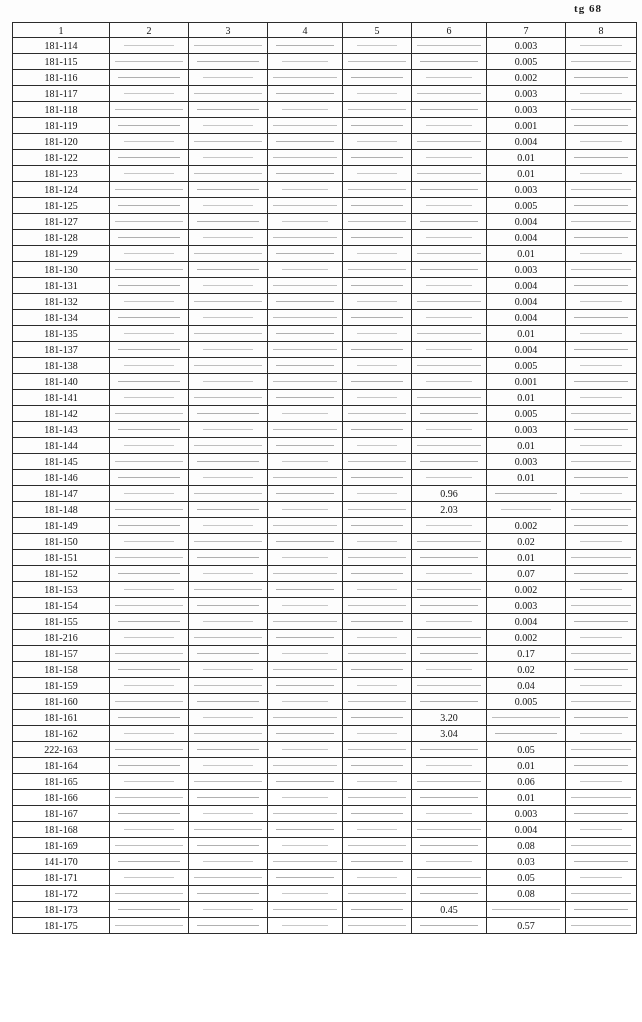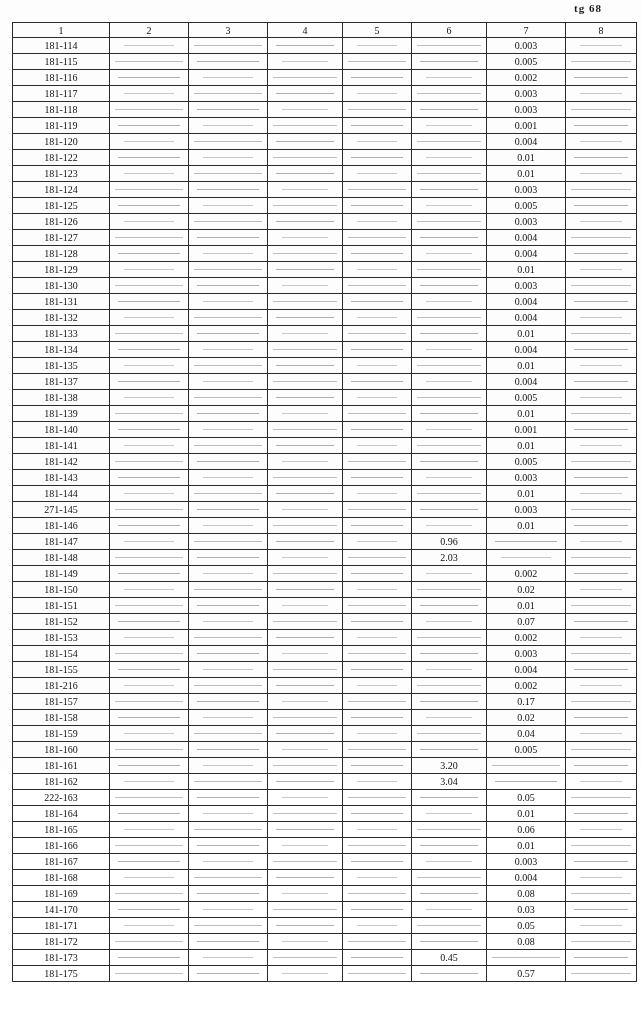--- a/index.html
+++ b/index.html
@@ -336,87 +336,175 @@
           </td>
           <td class="c6">
             <span class="smudge s2"></span>
           </td>
           <td class="c7">0.005</td>
           <td class="c8">
             <span class="smudge"></span>
           </td>
         </tr>
         <tr>
-          <td class="c1 id-cell">181-126</td>
-          <td class="c2">
-            <span class="smudge s2"></span>
-          </td>
-          <td class="c3">
-            <span class="smudge s3"></span>
-          </td>
-          <td class="c4">
-            <span class="smudge"></span>
-          </td>
-          <td class="c5">
-            <span class="smudge s2"></span>
-          </td>
-          <td class="c6">
-            <span class="smudge s3"></span>
+          <td class="c1 id-cell">181-127</td>
+          <td class="c2">
+            <span class="smudge s3"></span>
+          </td>
+          <td class="c3">
+            <span class="smudge"></span>
+          </td>
+          <td class="c4">
+            <span class="smudge s2"></span>
+          </td>
+          <td class="c5">
+            <span class="smudge s3"></span>
+          </td>
+          <td class="c6">
+            <span class="smudge"></span>
+          </td>
+          <td class="c7">0.004</td>
+          <td class="c8">
+            <span class="smudge s3"></span>
+          </td>
+        </tr>
+        <tr>
+          <td class="c1 id-cell">181-128</td>
+          <td class="c2">
+            <span class="smudge"></span>
+          </td>
+          <td class="c3">
+            <span class="smudge s2"></span>
+          </td>
+          <td class="c4">
+            <span class="smudge s3"></span>
+          </td>
+          <td class="c5">
+            <span class="smudge"></span>
+          </td>
+          <td class="c6">
+            <span class="smudge s2"></span>
+          </td>
+          <td class="c7">0.004</td>
+          <td class="c8">
+            <span class="smudge"></span>
+          </td>
+        </tr>
+        <tr>
+          <td class="c1 id-cell">181-129</td>
+          <td class="c2">
+            <span class="smudge s2"></span>
+          </td>
+          <td class="c3">
+            <span class="smudge s3"></span>
+          </td>
+          <td class="c4">
+            <span class="smudge"></span>
+          </td>
+          <td class="c5">
+            <span class="smudge s2"></span>
+          </td>
+          <td class="c6">
+            <span class="smudge s3"></span>
+          </td>
+          <td class="c7">0.01</td>
+          <td class="c8">
+            <span class="smudge s2"></span>
+          </td>
+        </tr>
+        <tr>
+          <td class="c1 id-cell">181-130</td>
+          <td class="c2">
+            <span class="smudge s3"></span>
+          </td>
+          <td class="c3">
+            <span class="smudge"></span>
+          </td>
+          <td class="c4">
+            <span class="smudge s2"></span>
+          </td>
+          <td class="c5">
+            <span class="smudge s3"></span>
+          </td>
+          <td class="c6">
+            <span class="smudge"></span>
           </td>
           <td class="c7">0.003</td>
           <td class="c8">
-            <span class="smudge s2"></span>
-          </td>
-        </tr>
-        <tr>
-          <td class="c1 id-cell">181-127</td>
-          <td class="c2">
-            <span class="smudge s3"></span>
-          </td>
-          <td class="c3">
-            <span class="smudge"></span>
-          </td>
-          <td class="c4">
-            <span class="smudge s2"></span>
-          </td>
-          <td class="c5">
-            <span class="smudge s3"></span>
-          </td>
-          <td class="c6">
-            <span class="smudge"></span>
+            <span class="smudge s3"></span>
+          </td>
+        </tr>
+        <tr>
+          <td class="c1 id-cell">181-131</td>
+          <td class="c2">
+            <span class="smudge"></span>
+          </td>
+          <td class="c3">
+            <span class="smudge s2"></span>
+          </td>
+          <td class="c4">
+            <span class="smudge s3"></span>
+          </td>
+          <td class="c5">
+            <span class="smudge"></span>
+          </td>
+          <td class="c6">
+            <span class="smudge s2"></span>
           </td>
           <td class="c7">0.004</td>
           <td class="c8">
-            <span class="smudge s3"></span>
-          </td>
-        </tr>
-        <tr>
-          <td class="c1 id-cell">181-128</td>
-          <td class="c2">
-            <span class="smudge"></span>
-          </td>
-          <td class="c3">
-            <span class="smudge s2"></span>
-          </td>
-          <td class="c4">
-            <span class="smudge s3"></span>
-          </td>
-          <td class="c5">
-            <span class="smudge"></span>
-          </td>
-          <td class="c6">
-            <span class="smudge s2"></span>
+            <span class="smudge"></span>
+          </td>
+        </tr>
+        <tr>
+          <td class="c1 id-cell">181-132</td>
+          <td class="c2">
+            <span class="smudge s2"></span>
+          </td>
+          <td class="c3">
+            <span class="smudge s3"></span>
+          </td>
+          <td class="c4">
+            <span class="smudge"></span>
+          </td>
+          <td class="c5">
+            <span class="smudge s2"></span>
+          </td>
+          <td class="c6">
+            <span class="smudge s3"></span>
           </td>
           <td class="c7">0.004</td>
           <td class="c8">
-            <span class="smudge"></span>
-          </td>
-        </tr>
-        <tr>
-          <td class="c1 id-cell">181-129</td>
+            <span class="smudge s2"></span>
+          </td>
+        </tr>
+        <tr>
+          <td class="c1 id-cell">181-134</td>
+          <td class="c2">
+            <span class="smudge"></span>
+          </td>
+          <td class="c3">
+            <span class="smudge s2"></span>
+          </td>
+          <td class="c4">
+            <span class="smudge s3"></span>
+          </td>
+          <td class="c5">
+            <span class="smudge"></span>
+          </td>
+          <td class="c6">
+            <span class="smudge s2"></span>
+          </td>
+          <td class="c7">0.004</td>
+          <td class="c8">
+            <span class="smudge"></span>
+          </td>
+        </tr>
+        <tr>
+          <td class="c1 id-cell">181-135</td>
           <td class="c2">
             <span class="smudge s2"></span>
           </td>
           <td class="c3">
             <span class="smudge s3"></span>
           </td>
           <td class="c4">
             <span class="smudge"></span>
           </td>
           <td class="c5">
@@ -424,329 +512,175 @@
           </td>
           <td class="c6">
             <span class="smudge s3"></span>
           </td>
           <td class="c7">0.01</td>
           <td class="c8">
             <span class="smudge s2"></span>
           </td>
         </tr>
         <tr>
-          <td class="c1 id-cell">181-130</td>
-          <td class="c2">
-            <span class="smudge s3"></span>
-          </td>
-          <td class="c3">
-            <span class="smudge"></span>
-          </td>
-          <td class="c4">
-            <span class="smudge s2"></span>
-          </td>
-          <td class="c5">
-            <span class="smudge s3"></span>
-          </td>
-          <td class="c6">
-            <span class="smudge"></span>
+          <td class="c1 id-cell">181-137</td>
+          <td class="c2">
+            <span class="smudge"></span>
+          </td>
+          <td class="c3">
+            <span class="smudge s2"></span>
+          </td>
+          <td class="c4">
+            <span class="smudge s3"></span>
+          </td>
+          <td class="c5">
+            <span class="smudge"></span>
+          </td>
+          <td class="c6">
+            <span class="smudge s2"></span>
+          </td>
+          <td class="c7">0.004</td>
+          <td class="c8">
+            <span class="smudge"></span>
+          </td>
+        </tr>
+        <tr>
+          <td class="c1 id-cell">181-138</td>
+          <td class="c2">
+            <span class="smudge s2"></span>
+          </td>
+          <td class="c3">
+            <span class="smudge s3"></span>
+          </td>
+          <td class="c4">
+            <span class="smudge"></span>
+          </td>
+          <td class="c5">
+            <span class="smudge s2"></span>
+          </td>
+          <td class="c6">
+            <span class="smudge s3"></span>
+          </td>
+          <td class="c7">0.005</td>
+          <td class="c8">
+            <span class="smudge s2"></span>
+          </td>
+        </tr>
+        <tr>
+          <td class="c1 id-cell">181-140</td>
+          <td class="c2">
+            <span class="smudge"></span>
+          </td>
+          <td class="c3">
+            <span class="smudge s2"></span>
+          </td>
+          <td class="c4">
+            <span class="smudge s3"></span>
+          </td>
+          <td class="c5">
+            <span class="smudge"></span>
+          </td>
+          <td class="c6">
+            <span class="smudge s2"></span>
+          </td>
+          <td class="c7">0.001</td>
+          <td class="c8">
+            <span class="smudge"></span>
+          </td>
+        </tr>
+        <tr>
+          <td class="c1 id-cell">181-141</td>
+          <td class="c2">
+            <span class="smudge s2"></span>
+          </td>
+          <td class="c3">
+            <span class="smudge s3"></span>
+          </td>
+          <td class="c4">
+            <span class="smudge"></span>
+          </td>
+          <td class="c5">
+            <span class="smudge s2"></span>
+          </td>
+          <td class="c6">
+            <span class="smudge s3"></span>
+          </td>
+          <td class="c7">0.01</td>
+          <td class="c8">
+            <span class="smudge s2"></span>
+          </td>
+        </tr>
+        <tr>
+          <td class="c1 id-cell">181-142</td>
+          <td class="c2">
+            <span class="smudge s3"></span>
+          </td>
+          <td class="c3">
+            <span class="smudge"></span>
+          </td>
+          <td class="c4">
+            <span class="smudge s2"></span>
+          </td>
+          <td class="c5">
+            <span class="smudge s3"></span>
+          </td>
+          <td class="c6">
+            <span class="smudge"></span>
+          </td>
+          <td class="c7">0.005</td>
+          <td class="c8">
+            <span class="smudge s3"></span>
+          </td>
+        </tr>
+        <tr>
+          <td class="c1 id-cell">181-143</td>
+          <td class="c2">
+            <span class="smudge"></span>
+          </td>
+          <td class="c3">
+            <span class="smudge s2"></span>
+          </td>
+          <td class="c4">
+            <span class="smudge s3"></span>
+          </td>
+          <td class="c5">
+            <span class="smudge"></span>
+          </td>
+          <td class="c6">
+            <span class="smudge s2"></span>
           </td>
           <td class="c7">0.003</td>
           <td class="c8">
-            <span class="smudge s3"></span>
-          </td>
-        </tr>
-        <tr>
-          <td class="c1 id-cell">181-131</td>
-          <td class="c2">
-            <span class="smudge"></span>
-          </td>
-          <td class="c3">
-            <span class="smudge s2"></span>
-          </td>
-          <td class="c4">
-            <span class="smudge s3"></span>
-          </td>
-          <td class="c5">
-            <span class="smudge"></span>
-          </td>
-          <td class="c6">
-            <span class="smudge s2"></span>
-          </td>
-          <td class="c7">0.004</td>
-          <td class="c8">
-            <span class="smudge"></span>
-          </td>
-        </tr>
-        <tr>
-          <td class="c1 id-cell">181-132</td>
-          <td class="c2">
-            <span class="smudge s2"></span>
-          </td>
-          <td class="c3">
-            <span class="smudge s3"></span>
-          </td>
-          <td class="c4">
-            <span class="smudge"></span>
-          </td>
-          <td class="c5">
-            <span class="smudge s2"></span>
-          </td>
-          <td class="c6">
-            <span class="smudge s3"></span>
-          </td>
-          <td class="c7">0.004</td>
-          <td class="c8">
-            <span class="smudge s2"></span>
-          </td>
-        </tr>
-        <tr>
-          <td class="c1 id-cell">181-133</td>
-          <td class="c2">
-            <span class="smudge s3"></span>
-          </td>
-          <td class="c3">
-            <span class="smudge"></span>
-          </td>
-          <td class="c4">
-            <span class="smudge s2"></span>
-          </td>
-          <td class="c5">
-            <span class="smudge s3"></span>
-          </td>
-          <td class="c6">
-            <span class="smudge"></span>
+            <span class="smudge"></span>
+          </td>
+        </tr>
+        <tr>
+          <td class="c1 id-cell">181-144</td>
+          <td class="c2">
+            <span class="smudge s2"></span>
+          </td>
+          <td class="c3">
+            <span class="smudge s3"></span>
+          </td>
+          <td class="c4">
+            <span class="smudge"></span>
+          </td>
+          <td class="c5">
+            <span class="smudge s2"></span>
+          </td>
+          <td class="c6">
+            <span class="smudge s3"></span>
           </td>
           <td class="c7">0.01</td>
           <td class="c8">
-            <span class="smudge s3"></span>
-          </td>
-        </tr>
-        <tr>
-          <td class="c1 id-cell">181-134</td>
-          <td class="c2">
-            <span class="smudge"></span>
-          </td>
-          <td class="c3">
-            <span class="smudge s2"></span>
-          </td>
-          <td class="c4">
-            <span class="smudge s3"></span>
-          </td>
-          <td class="c5">
-            <span class="smudge"></span>
-          </td>
-          <td class="c6">
-            <span class="smudge s2"></span>
-          </td>
-          <td class="c7">0.004</td>
-          <td class="c8">
-            <span class="smudge"></span>
-          </td>
-        </tr>
-        <tr>
-          <td class="c1 id-cell">181-135</td>
-          <td class="c2">
-            <span class="smudge s2"></span>
-          </td>
-          <td class="c3">
-            <span class="smudge s3"></span>
-          </td>
-          <td class="c4">
-            <span class="smudge"></span>
-          </td>
-          <td class="c5">
-            <span class="smudge s2"></span>
-          </td>
-          <td class="c6">
-            <span class="smudge s3"></span>
-          </td>
-          <td class="c7">0.01</td>
-          <td class="c8">
-            <span class="smudge s2"></span>
-          </td>
-        </tr>
-        <tr>
-          <td class="c1 id-cell">181-137</td>
-          <td class="c2">
-            <span class="smudge"></span>
-          </td>
-          <td class="c3">
-            <span class="smudge s2"></span>
-          </td>
-          <td class="c4">
-            <span class="smudge s3"></span>
-          </td>
-          <td class="c5">
-            <span class="smudge"></span>
-          </td>
-          <td class="c6">
-            <span class="smudge s2"></span>
-          </td>
-          <td class="c7">0.004</td>
-          <td class="c8">
-            <span class="smudge"></span>
-          </td>
-        </tr>
-        <tr>
-          <td class="c1 id-cell">181-138</td>
-          <td class="c2">
-            <span class="smudge s2"></span>
-          </td>
-          <td class="c3">
-            <span class="smudge s3"></span>
-          </td>
-          <td class="c4">
-            <span class="smudge"></span>
-          </td>
-          <td class="c5">
-            <span class="smudge s2"></span>
-          </td>
-          <td class="c6">
-            <span class="smudge s3"></span>
-          </td>
-          <td class="c7">0.005</td>
-          <td class="c8">
-            <span class="smudge s2"></span>
-          </td>
-        </tr>
-        <tr>
-          <td class="c1 id-cell">181-139</td>
-          <td class="c2">
-            <span class="smudge s3"></span>
-          </td>
-          <td class="c3">
-            <span class="smudge"></span>
-          </td>
-          <td class="c4">
-            <span class="smudge s2"></span>
-          </td>
-          <td class="c5">
-            <span class="smudge s3"></span>
-          </td>
-          <td class="c6">
-            <span class="smudge"></span>
-          </td>
-          <td class="c7">0.01</td>
-          <td class="c8">
-            <span class="smudge s3"></span>
-          </td>
-        </tr>
-        <tr>
-          <td class="c1 id-cell">181-140</td>
-          <td class="c2">
-            <span class="smudge"></span>
-          </td>
-          <td class="c3">
-            <span class="smudge s2"></span>
-          </td>
-          <td class="c4">
-            <span class="smudge s3"></span>
-          </td>
-          <td class="c5">
-            <span class="smudge"></span>
-          </td>
-          <td class="c6">
-            <span class="smudge s2"></span>
-          </td>
-          <td class="c7">0.001</td>
-          <td class="c8">
-            <span class="smudge"></span>
-          </td>
-        </tr>
-        <tr>
-          <td class="c1 id-cell">181-141</td>
-          <td class="c2">
-            <span class="smudge s2"></span>
-          </td>
-          <td class="c3">
-            <span class="smudge s3"></span>
-          </td>
-          <td class="c4">
-            <span class="smudge"></span>
-          </td>
-          <td class="c5">
-            <span class="smudge s2"></span>
-          </td>
-          <td class="c6">
-            <span class="smudge s3"></span>
-          </td>
-          <td class="c7">0.01</td>
-          <td class="c8">
-            <span class="smudge s2"></span>
-          </td>
-        </tr>
-        <tr>
-          <td class="c1 id-cell">181-142</td>
-          <td class="c2">
-            <span class="smudge s3"></span>
-          </td>
-          <td class="c3">
-            <span class="smudge"></span>
-          </td>
-          <td class="c4">
-            <span class="smudge s2"></span>
-          </td>
-          <td class="c5">
-            <span class="smudge s3"></span>
-          </td>
-          <td class="c6">
-            <span class="smudge"></span>
-          </td>
-          <td class="c7">0.005</td>
-          <td class="c8">
-            <span class="smudge s3"></span>
-          </td>
-        </tr>
-        <tr>
-          <td class="c1 id-cell">181-143</td>
-          <td class="c2">
-            <span class="smudge"></span>
-          </td>
-          <td class="c3">
-            <span class="smudge s2"></span>
-          </td>
-          <td class="c4">
-            <span class="smudge s3"></span>
-          </td>
-          <td class="c5">
-            <span class="smudge"></span>
-          </td>
-          <td class="c6">
-            <span class="smudge s2"></span>
-          </td>
-          <td class="c7">0.003</td>
-          <td class="c8">
-            <span class="smudge"></span>
-          </td>
-        </tr>
-        <tr>
-          <td class="c1 id-cell">181-144</td>
-          <td class="c2">
-            <span class="smudge s2"></span>
-          </td>
-          <td class="c3">
-            <span class="smudge s3"></span>
-          </td>
-          <td class="c4">
-            <span class="smudge"></span>
-          </td>
-          <td class="c5">
-            <span class="smudge s2"></span>
-          </td>
-          <td class="c6">
-            <span class="smudge s3"></span>
-          </td>
-          <td class="c7">0.01</td>
-          <td class="c8">
-            <span class="smudge s2"></span>
-          </td>
-        </tr>
-        <tr>
-          <td class="c1 id-cell">271-145</td>
+            <span class="smudge s2"></span>
+          </td>
+        </tr>
+        <tr>
+          <td class="c1 id-cell">181-145</td>
           <td class="c2">
             <span class="smudge s3"></span>
           </td>
           <td class="c3">
             <span class="smudge"></span>
           </td>
           <td class="c4">
             <span class="smudge s2"></span>
           </td>
           <td class="c5">

